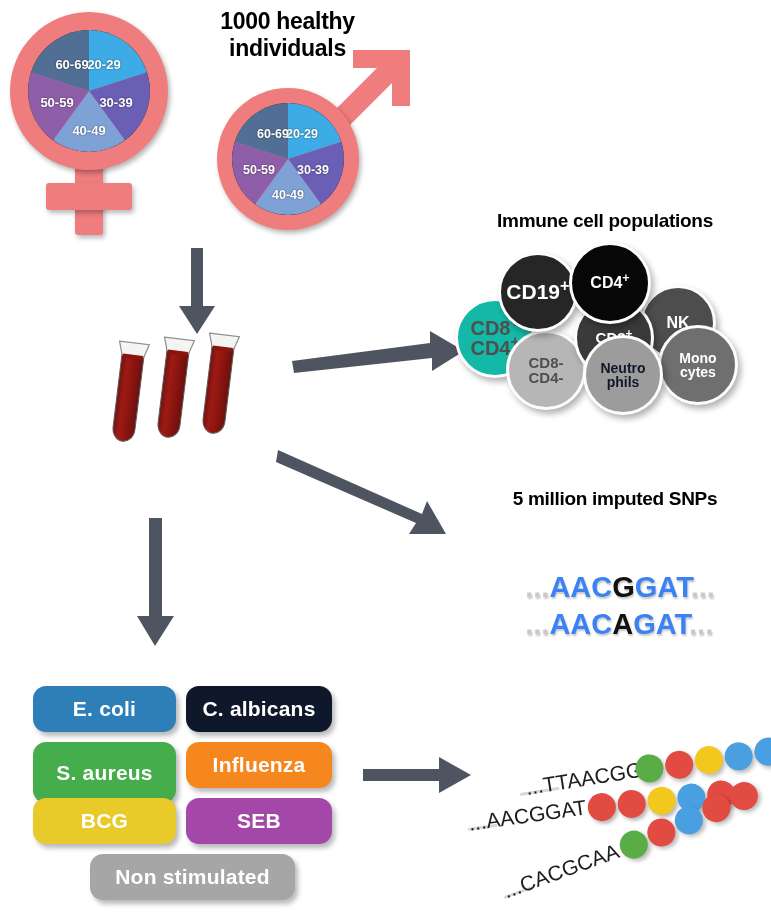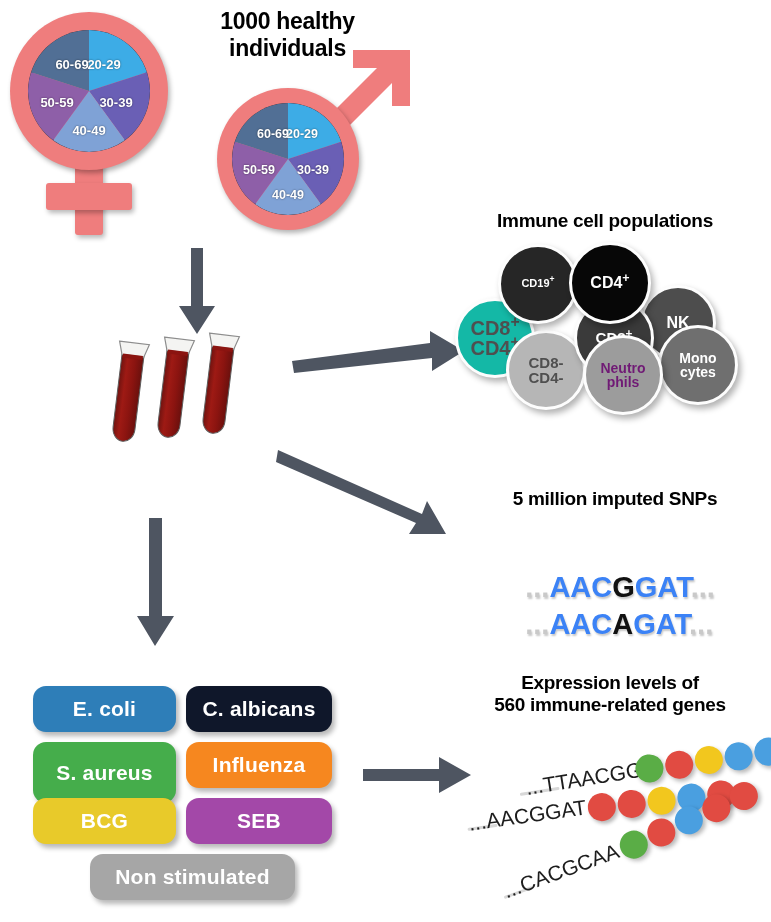--- a/index.html
+++ b/index.html
@@ -223,41 +223,41 @@
   <div class="abs heading" style="left:455px; top:210px; width:300px; font-size:19px;">
     <span>Immune cell populations</span>
   </div>
 
   <div class="abs" style="left:450px; top:240px; width:320px; height:175px;">
 
     <div class="cell" style="left:5px; top:58px; width:80px; height:80px; background:#14b8a6; color:#4f4f4f; font-size:20px; z-index:2;">
       <span>CD8<sup class="sup">+</sup><br>CD4<sup class="sup">+</sup></span>
     </div>
 
-    <div class="cell" style="left:48px; top:4px; width:80px; height:80px; background:#262626; color:#ffffff; font-size:11px; z-index:4;">
+    <div class="cell" style="left:48px; top:12px; width:80px; height:80px; background:#262626; color:#ffffff; font-size:21px; z-index:4;">
       <span>CD19<sup class="sup">+</sup></span>
     </div>
 
     <div class="cell" style="left:119px; top:2px; width:82px; height:82px; background:#070707; color:#ffffff; font-size:16px; z-index:6;">
       <span>CD4<sup class="sup">+</sup></span>
     </div>
 
     <div class="cell" style="left:56px; top:90px; width:80px; height:80px; background:#b6b6b6; color:#4f4f4f; font-size:15px; z-index:3;">
       <span>CD8-<br>CD4-</span>
     </div>
 
     <div class="cell" style="left:124px; top:58px; width:80px; height:80px; background:#3a3a3a; color:#ffffff; font-size:15px; z-index:5;">
       <span>CD8<sup class="sup">+</sup></span>
     </div>
 
     <div class="cell" style="left:190px; top:45px; width:76px; height:76px; background:#4d4d4d; color:#ffffff; font-size:16px; z-index:4;">
       <span>NK</span>
     </div>
 
-    <div class="cell" style="left:133px; top:95px; width:80px; height:80px; background:#9c9c9c; color:#701a75; font-size:14px; z-index:5;">
+    <div class="cell" style="left:133px; top:95px; width:80px; height:80px; background:#9c9c9c; color:#0f172a; font-size:14px; z-index:5;">
       <span>Neutro<br>phils</span>
     </div>
 
     <div class="cell" style="left:208px; top:85px; width:80px; height:80px; background:#6f6f6f; color:#ffffff; font-size:14px; z-index:4;">
       <span>Mono<br>cytes</span>
     </div>
   </div>
 
   <div class="abs heading" style="left:470px; top:488px; width:290px; font-size:19px;">
     <span>5 million imputed SNPs</span>
@@ -294,24 +294,20 @@
     <span>SEB</span>
   </div>
   <div class="pill" style="left:90px; top:854px; width:205px; height:46px; background:#a6a6a6; font-size:21px;">
     <span>Non stimulated</span>
   </div>
 
   <svg class="arrow-svg" width="110" height="40" style="left:363px; top:757px;">
     <path d="M0,12 L76,12 L76,0 L108,18 L76,36 L76,24 L0,24 Z" fill="#4e5561"></path>
   </svg>
 
-  <div class="abs heading" style="left:455px; top:672px; width:310px; font-size:19px;">
-    <span>Expression levels of</span><br>
-    <span>560 immune-related genes</span>
-  </div>
 
   <div class="strand" style="left:520px; top:775px; width:250px; height:40px; transform:rotate(-9deg);">
     <div class="strand-line" style="left:0px; top:18px; width:40px;"></div>
     <div class="strand-text" style="left:7px; top:2px; font-size:21px;">...TTAACGG</div>
     <div class="bead" style="left:118px; top:0px;  width:28px; height:28px; background:#5aad46;"></div>
     <div class="bead" style="left:148px; top:1px;  width:28px; height:28px; background:#e14b42;"></div>
     <div class="bead" style="left:178px; top:1px;  width:28px; height:28px; background:#f2c71e;"></div>
     <div class="bead" style="left:208px; top:2px;  width:28px; height:28px; background:#4a9fe0;"></div>
     <div class="bead" style="left:238px; top:2px;  width:28px; height:28px; background:#4a9fe0;"></div>
   </div>

